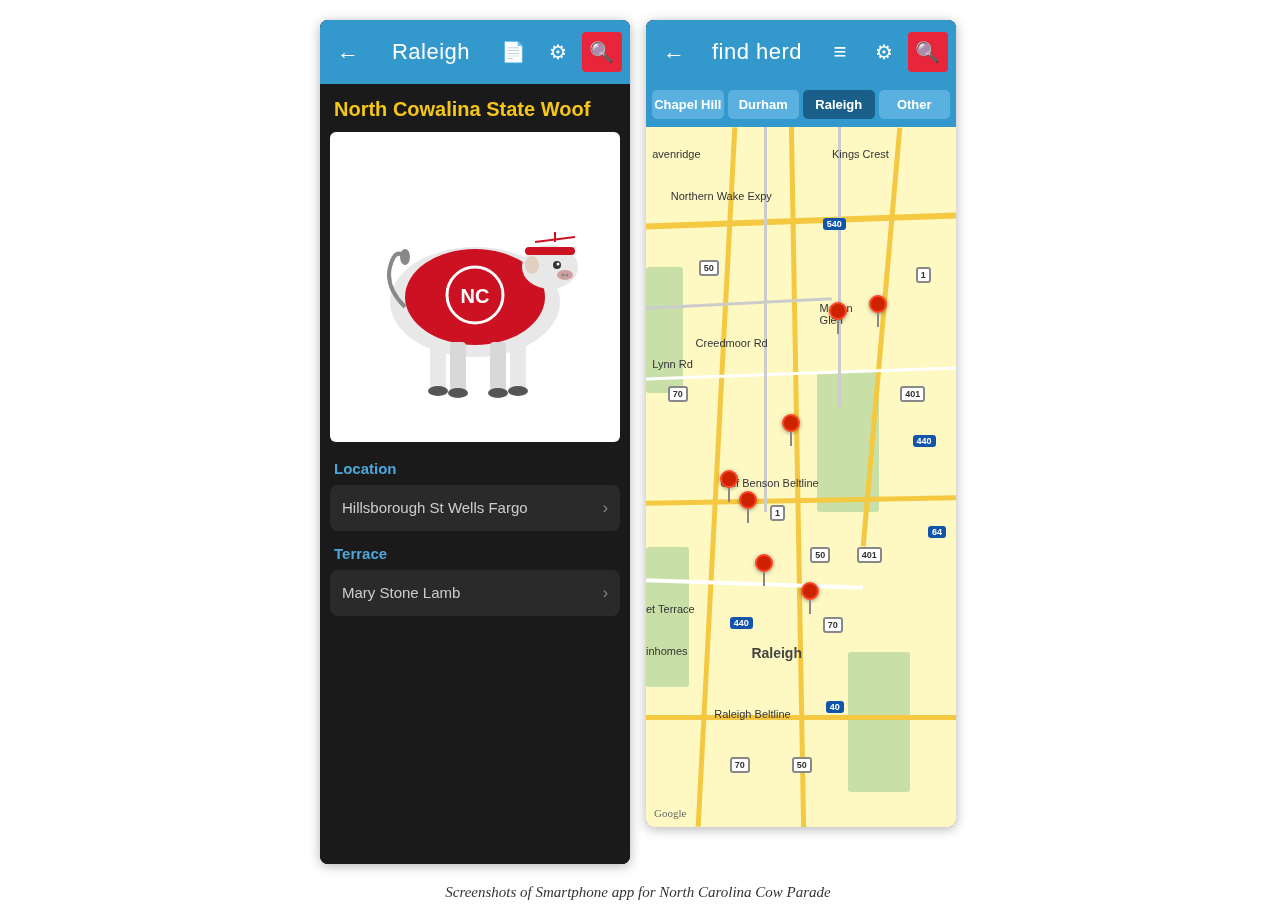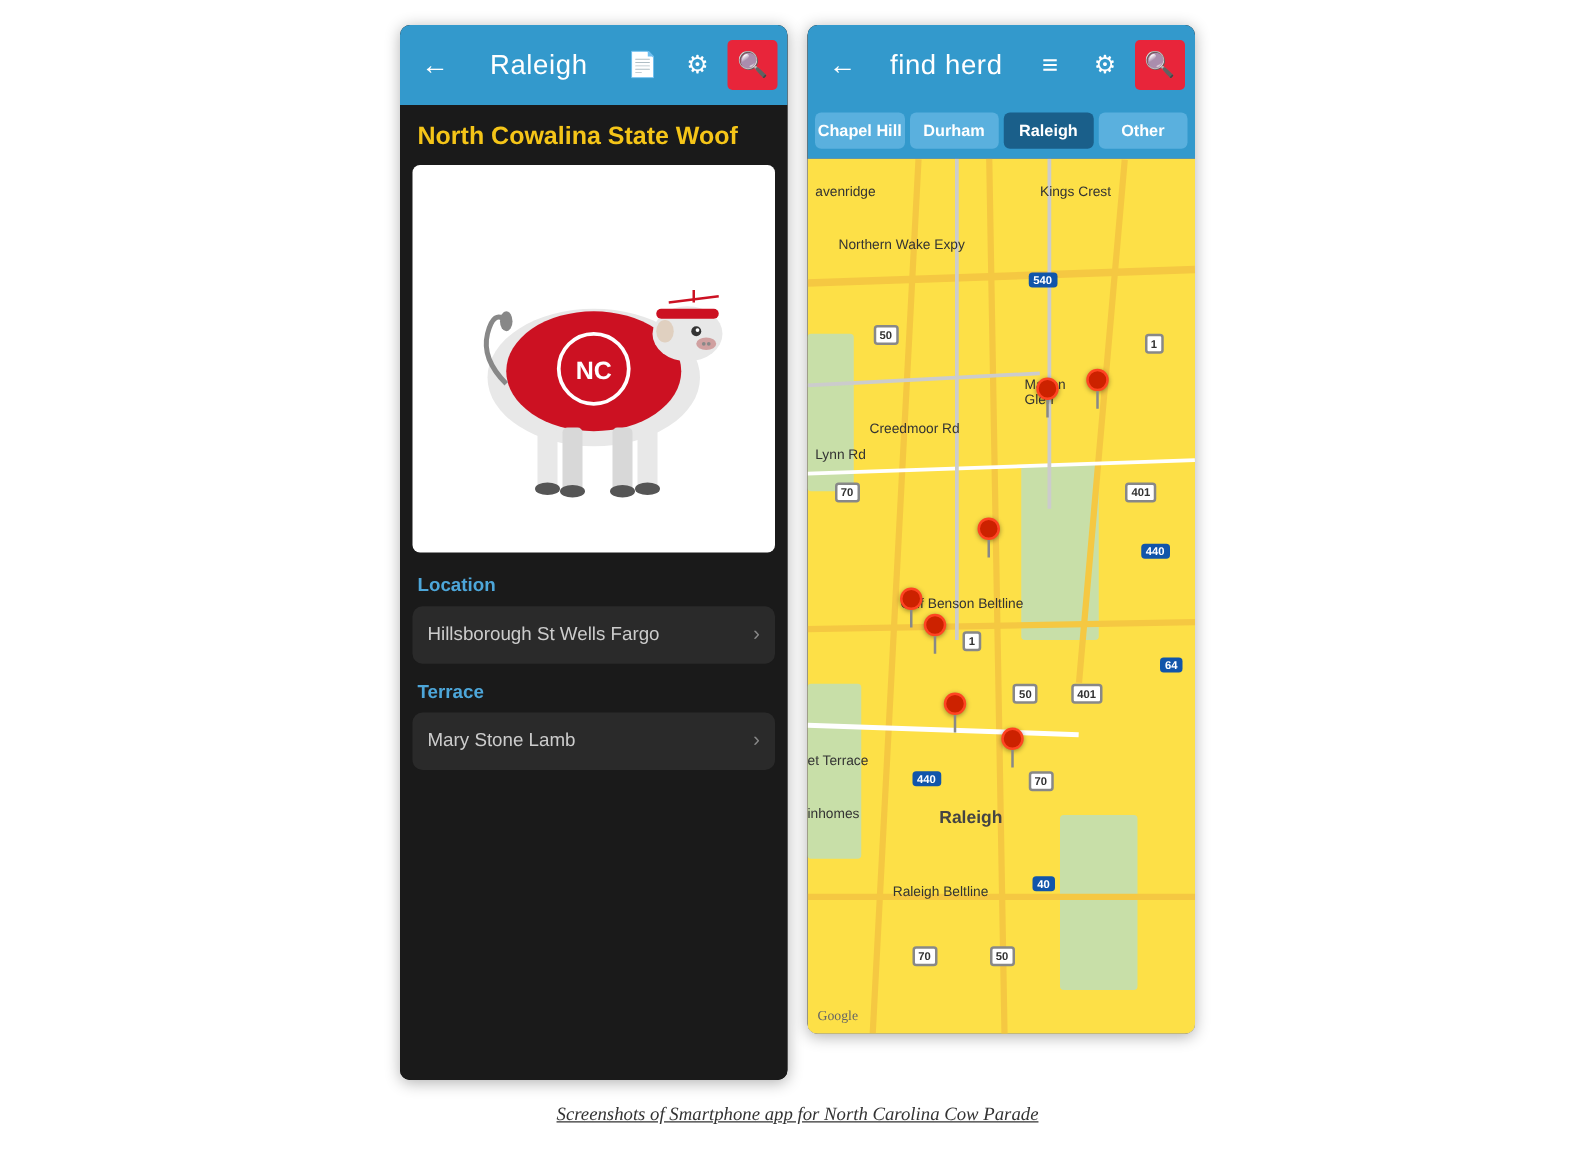--- a/index.html
+++ b/index.html
@@ -160,21 +160,21 @@
       background: #e8eaed;
       position: relative;
       overflow: hidden;
     }
 
     
     .map-bg {
       width: 100%;
       height: 100%;
       position: relative;
-      background: #fde047;
+      background: #fef9c3;
     }
 
     
     .road {
       position: absolute;
       background: #f5c842;
     }
 
     .road-white {
       position: absolute;
@@ -255,21 +255,20 @@
     }
 
     
     .caption {
       text-align: center;
       font-style: italic;
       font-size: 15px;
       color: #333;
       margin-top: 8px;
       font-family: Georgia, serif;
-      text-decoration: underline;
     }
 
     
     .back-arrow {
       font-size: 22px;
       color: #fff;
     }
   </style>
 </head>
 <body>

